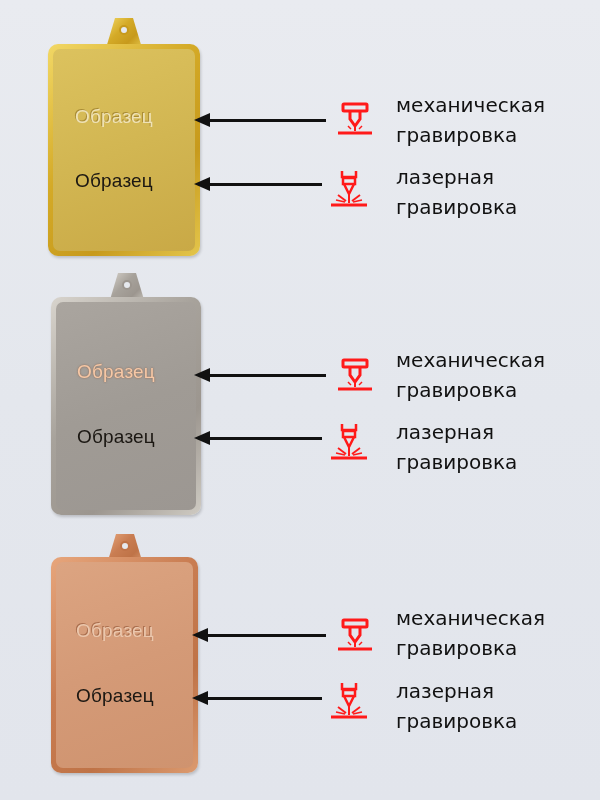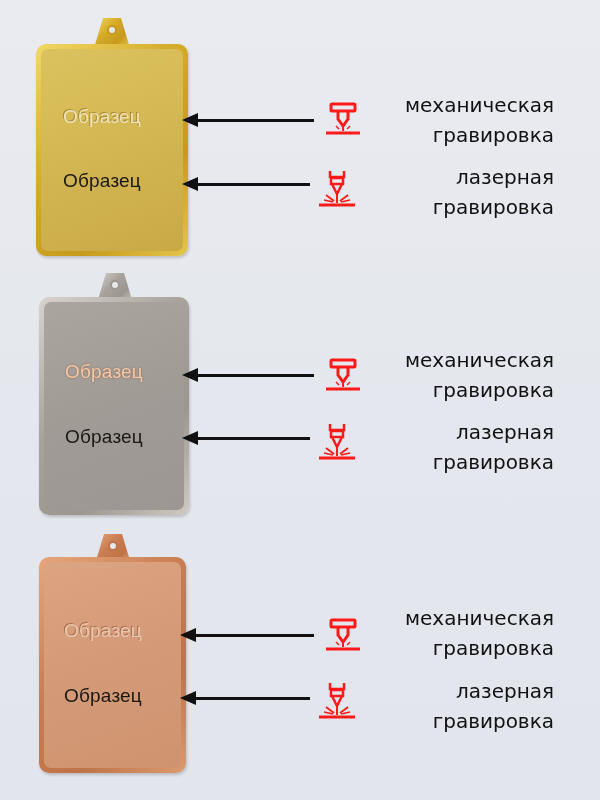--- a/index.html
+++ b/index.html
@@ -1,21 +1,21 @@
 <!DOCTYPE html>
 <html><head>
 <meta charset="utf-8">
 <style>
   html, body { margin: 0; padding: 0; }
   body {
     width: 600px; height: 800px; position: relative; overflow: hidden;
     background: linear-gradient(180deg, #e9ebf0 0%, #e4e7ed 50%, #e2e5ec 100%);
     font-family: "DejaVu Sans", sans-serif;
   }
-  .section { position: absolute; left: 0; width: 496px; }
+  .section { position: absolute; left: 12px; width: 496px; }
   .plate {
     position: absolute; border-radius: 10px; box-sizing: border-box;
     box-shadow: 1px 2px 3px rgba(0,0,0,0.18);
   }
   .plate .inner {
     position: absolute; left: 5px; top: 5px; right: 5px; bottom: 5px;
     border-radius: 7px;
   }
   .tab {
     position: absolute; width: 36px; height: 30px;
@@ -43,21 +43,21 @@
   .laser { color: #1b1712; }
 
   .arrow { position: absolute; height: 3px; background: #111; }
   .arrow::before {
     content: ""; position: absolute; left: -14px; top: -6px;
     border-right: 16px solid #111; border-top: 7.5px solid transparent; border-bottom: 7.5px solid transparent;
   }
   .icon { position: absolute; width: 36px; height: 40px; }
   .label {
     position: absolute; font-family: "DejaVu Sans", sans-serif; font-size: 20px;
-    color: #111; text-align: right; line-height: 30px; white-space: nowrap;
+    color: #111; text-align: left; line-height: 30px; white-space: nowrap;
   }
 </style>
 </head>
 <body>
 
 <svg width="0" height="0" style="position:absolute">
   <defs>
     <g id="mech-icon">
       <rect x="6" y="2" width="24" height="7" rx="1" fill="none" stroke="#ff1a1a" stroke-width="3"></rect>
       <path d="M13 9 L13 17 L18 24 L23 17 L23 9" fill="none" stroke="#ff1a1a" stroke-width="3"></path>

